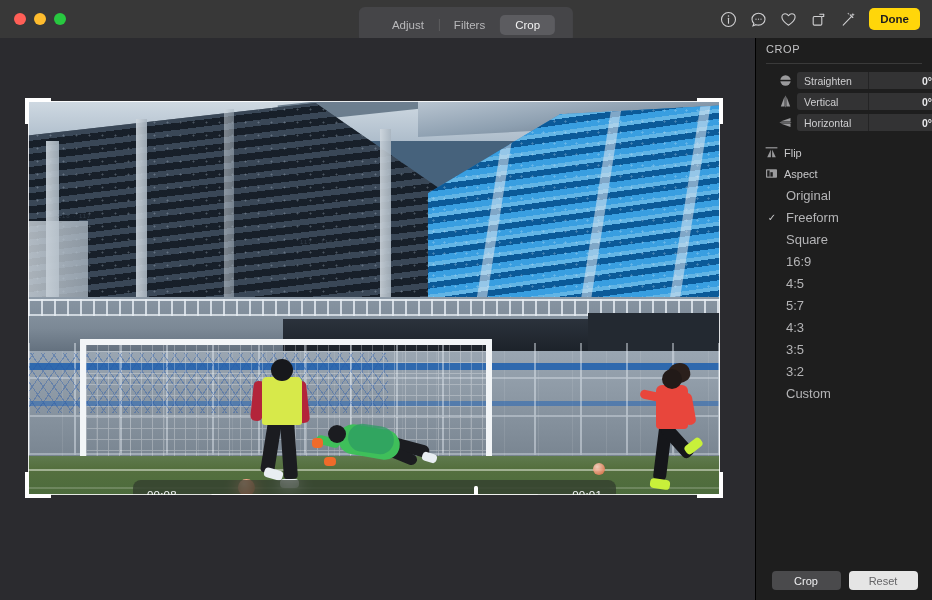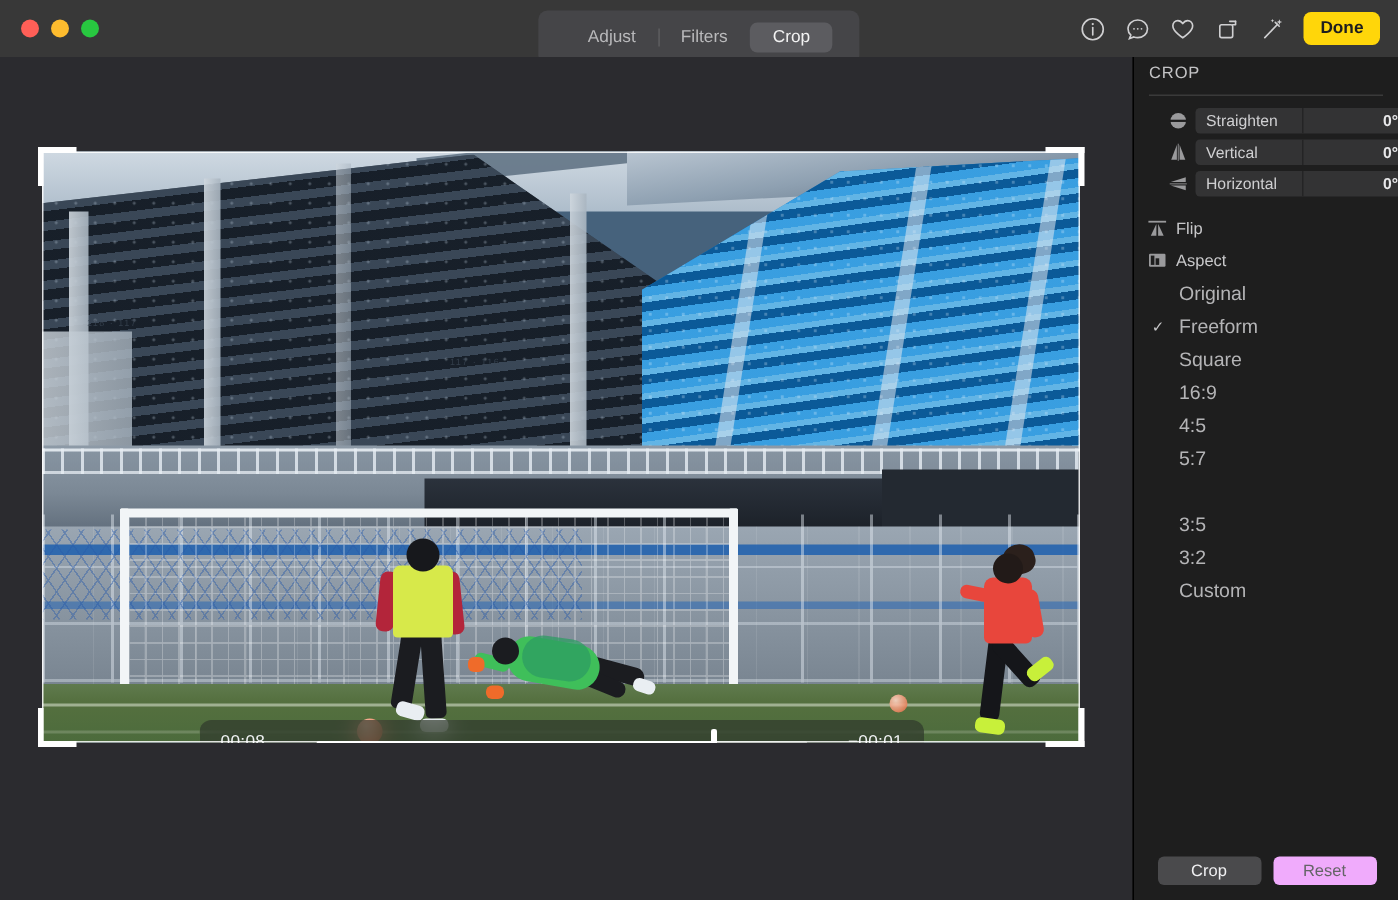--- a/index.html
+++ b/index.html
@@ -312,21 +312,21 @@
   .aspect-item .check { width:16px; font-size:10px; color:#c8c8ca; text-align:center; }
   .aspect-item .lbl { font-size:13px; color:#b4b4b6; padding-left:6px; }
 
   .sb-footer { position:absolute; left:0; bottom:10px; width:177px; display:flex; justify-content:center; gap:8px; }
   .sb-btn {
     width:69px; height:19px; border-radius:4px; border:none;
     font-size:11px; font-family:"Liberation Sans", sans-serif;
     display:flex; align-items:center; justify-content:center; cursor:default;
   }
   .sb-btn.auto { background:#4a4a4c; color:#f0f0f2; }
-  .sb-btn.reset{ background:#f0abfc; color:#646466; }
+  .sb-btn.reset{ background:#e5e5e5; color:#646466; }
 </style>
 </head>
 <body>
 
 <div class="window">
 
   <div class="titlebar">
 
     <div class="traffic">
       <div class="tl red"></div>
@@ -587,20 +587,24 @@
       <span class="lbl">16:9</span>
     </div>
     <div class="aspect-item" style="top:237px;">
       <span class="check"></span>
       <span class="lbl">4:5</span>
     </div>
     <div class="aspect-item" style="top:259px;">
       <span class="check"></span>
       <span class="lbl">5:7</span>
     </div>
+    <div class="aspect-item" style="top:281px;">
+      <span class="check"></span>
+      <span class="lbl">4:3</span>
+    </div>
     <div class="aspect-item" style="top:303px;">
       <span class="check"></span>
       <span class="lbl">3:5</span>
     </div>
     <div class="aspect-item" style="top:325px;">
       <span class="check"></span>
       <span class="lbl">3:2</span>
     </div>
     <div class="aspect-item" style="top:347px;">
       <span class="check"></span>

